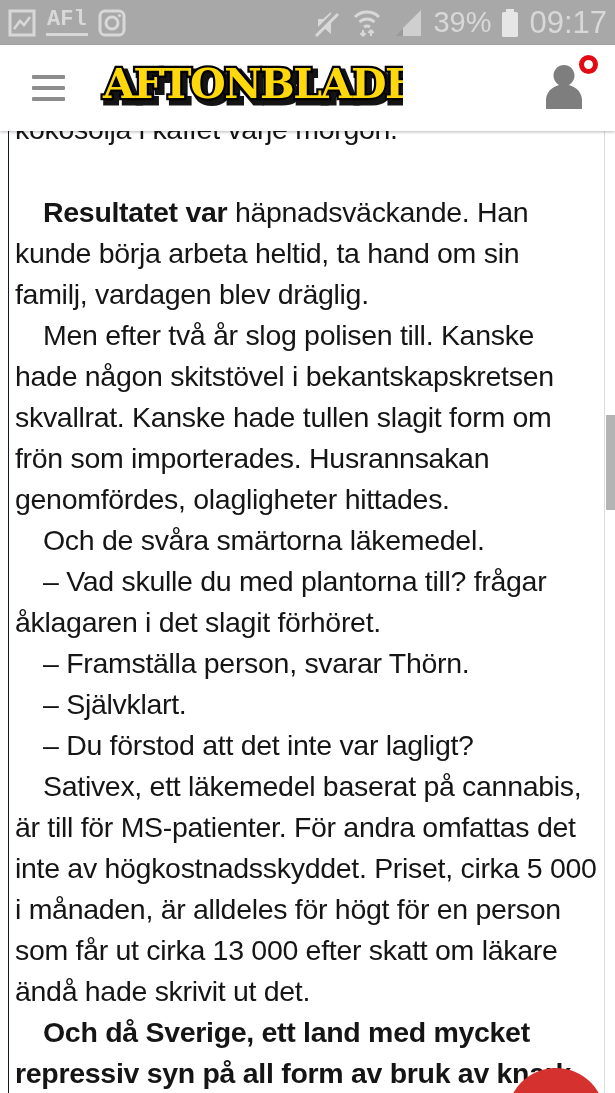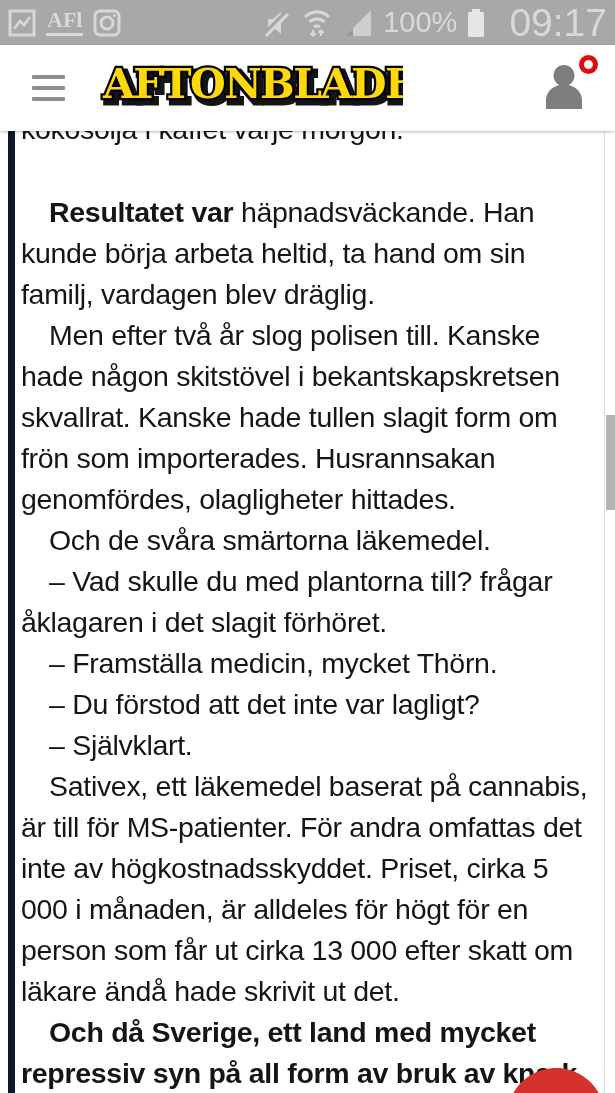--- a/index.html
+++ b/index.html
@@ -6,41 +6,41 @@
   body{width:615px;height:1093px;overflow:hidden;background:#fff;
        font-family:"Liberation Sans",sans-serif;}
   .screen{position:relative;width:615px;height:1093px;overflow:hidden;background:#fff;}
 
   
   .statusbar{height:45px;background:#a8a8a8;display:flex;align-items:center;
              justify-content:space-between;padding:0 8px;box-sizing:border-box;color:#d8d8d8;}
   .sb-group{display:flex;align-items:center;gap:10px;}
   .sb-icon{display:inline-flex;align-items:center;justify-content:center;}
   .sb-text{font-size:29px;color:#d8d8d8;letter-spacing:0;}
-  .sb-time{font-size:39px;margin-left:14px;}
-  .afi-chip{font-family:Liberation Serif, serif;font-weight:bold;font-size:22px;
+  .sb-time{font-size:31px;}
+  .afi-chip{font-family:Liberation Mono, monospace;font-weight:bold;font-size:22px;
             line-height:22px;color:#d8d8d8;border-bottom:3px solid #d8d8d8;padding:0 1px 2px 1px;}
 
   
   .header{height:86px;background:#fff;display:flex;align-items:center;position:relative;
           z-index:5;box-shadow:0 1px 3px rgba(0,0,0,.28);}
   .hamburger{margin-left:32px;width:33px;cursor:pointer;}
   .hamburger .bar{height:4px;background:#8d8d8d;margin:7px 0;border-radius:1px;}
   .logo-wrap{margin-left:34px;}
   .logo-main{fill:#ffd80c;stroke:#000;stroke-width:4.5px;paint-order:stroke;
              font-family:"DejaVu Serif",serif;font-weight:bold;font-size:41px;letter-spacing:-1.5px;}
   .logo-shadow{fill:#141414;stroke:#141414;stroke-width:7px;
              font-family:"DejaVu Serif",serif;font-weight:bold;font-size:41px;letter-spacing:-1.5px;}
   .profile{margin-left:auto;margin-right:28px;position:relative;width:46px;height:52px;}
   .badge{position:absolute;top:-7px;right:-11px;width:9px;height:9px;border-radius:50%;
          border:5px solid #e30b13;background:#fff;}
 
   
   .page{position:absolute;top:131px;left:8px;right:10px;bottom:0;background:#fff;
-        border-left:7px solid #0f172a;border-right:1px solid #dcdcdc;
+        border-left:1px solid #0f172a;border-right:1px solid #dcdcdc;
         overflow:hidden;padding:0 6px;box-sizing:border-box;}
   .article p{margin:0;font-size:28.5px;line-height:41px;color:#151515;letter-spacing:-0.3px;}
   .article p.indent{text-indent:28px;}
   .article p.gap{margin-top:42px;}
   .article p.bold{font-weight:bold;}
   .article p.cutoff{margin-top:-22px;}
 
   
   .scroll-thumb{position:absolute;right:0;top:415px;width:9px;height:95px;background:#b4b4b4;}
   .fab{position:absolute;left:507px;top:1068px;width:98px;height:98px;border-radius:50%;
@@ -84,21 +84,21 @@
           <path d="M12 22 v6 M12 28 l-2.5 -3 M12 28 l2.5 -3" stroke-width="2"></path>
           <path d="M20 28 v-6 M20 22 l-2.5 3 M20 22 l2.5 3" stroke-width="2"></path>
         </svg>
       </span>
       <span class="sb-icon">
         <svg width="30" height="30" viewBox="0 0 30 30">
           <polygon points="2,28 28,28 28,2" fill="#cfcfcf"></polygon>
           <polygon points="2,28 10,28 10,20" fill="#9a9a9a"></polygon>
         </svg>
       </span>
-      <span class="sb-text">100%</span>
+      <span class="sb-text">39%</span>
       <span class="sb-icon">
         <svg width="18" height="30" viewBox="0 0 18 30">
           <rect x="5" y="1" width="8" height="4" fill="#e6e6e6"></rect>
           <rect x="1" y="4" width="16" height="25" rx="1.5" fill="#e6e6e6"></rect>
         </svg>
       </span>
       <span class="sb-text sb-time">09:17</span>
     </div>
   </div>
 
@@ -122,23 +122,23 @@
     </div>
   </div>
 
   <div class="page">
     <div class="article">
         <p class="cutoff">kokosolja i kaffet varje morgon.</p>
         <p class="indent gap"><b>Resultatet var</b> häpnadsväckande. Han kunde börja arbeta heltid, ta hand om sin familj, vardagen blev dräglig.</p>
         <p class="indent">Men efter två år slog polisen till. Kanske hade någon skitstövel i bekantskapskretsen skvallrat. Kanske hade tullen slagit form om frön som importerades. Husrannsakan genomfördes, olagligheter hittades.</p>
         <p class="indent">Och de svåra smärtorna läkemedel.</p>
         <p class="indent">– Vad skulle du med plantorna till? frågar åklagaren i det slagit förhöret.</p>
-        <p class="indent">– Framställa medicin, mycket Thörn.</p>
+        <p class="indent">– Framställa person, svarar Thörn.</p>
+        <p class="indent">– Självklart.</p>
         <p class="indent">– Du förstod att det inte var lagligt?</p>
-        <p class="indent">– Självklart.</p>
         <p class="indent">Sativex, ett läkemedel baserat på cannabis, är till för MS-patienter. För andra omfattas det inte av högkostnadsskyddet. Priset, cirka 5 000 i månaden, är alldeles för högt för en person som får ut cirka 13 000 efter skatt om läkare ändå hade skrivit ut det.</p>
         <p class="indent bold">Och då Sverige, ett land med mycket repressiv syn på all form av bruk av knark, till skillnad mot åtta andra EU-stater inte tillåter naturligt cannabis som läkemedel fann Thörn ingen annan utväg.</p>
       </div>
   </div>
 
   <div class="scroll-thumb"></div>
 
   <div class="fab"></div>
 
 </div>

